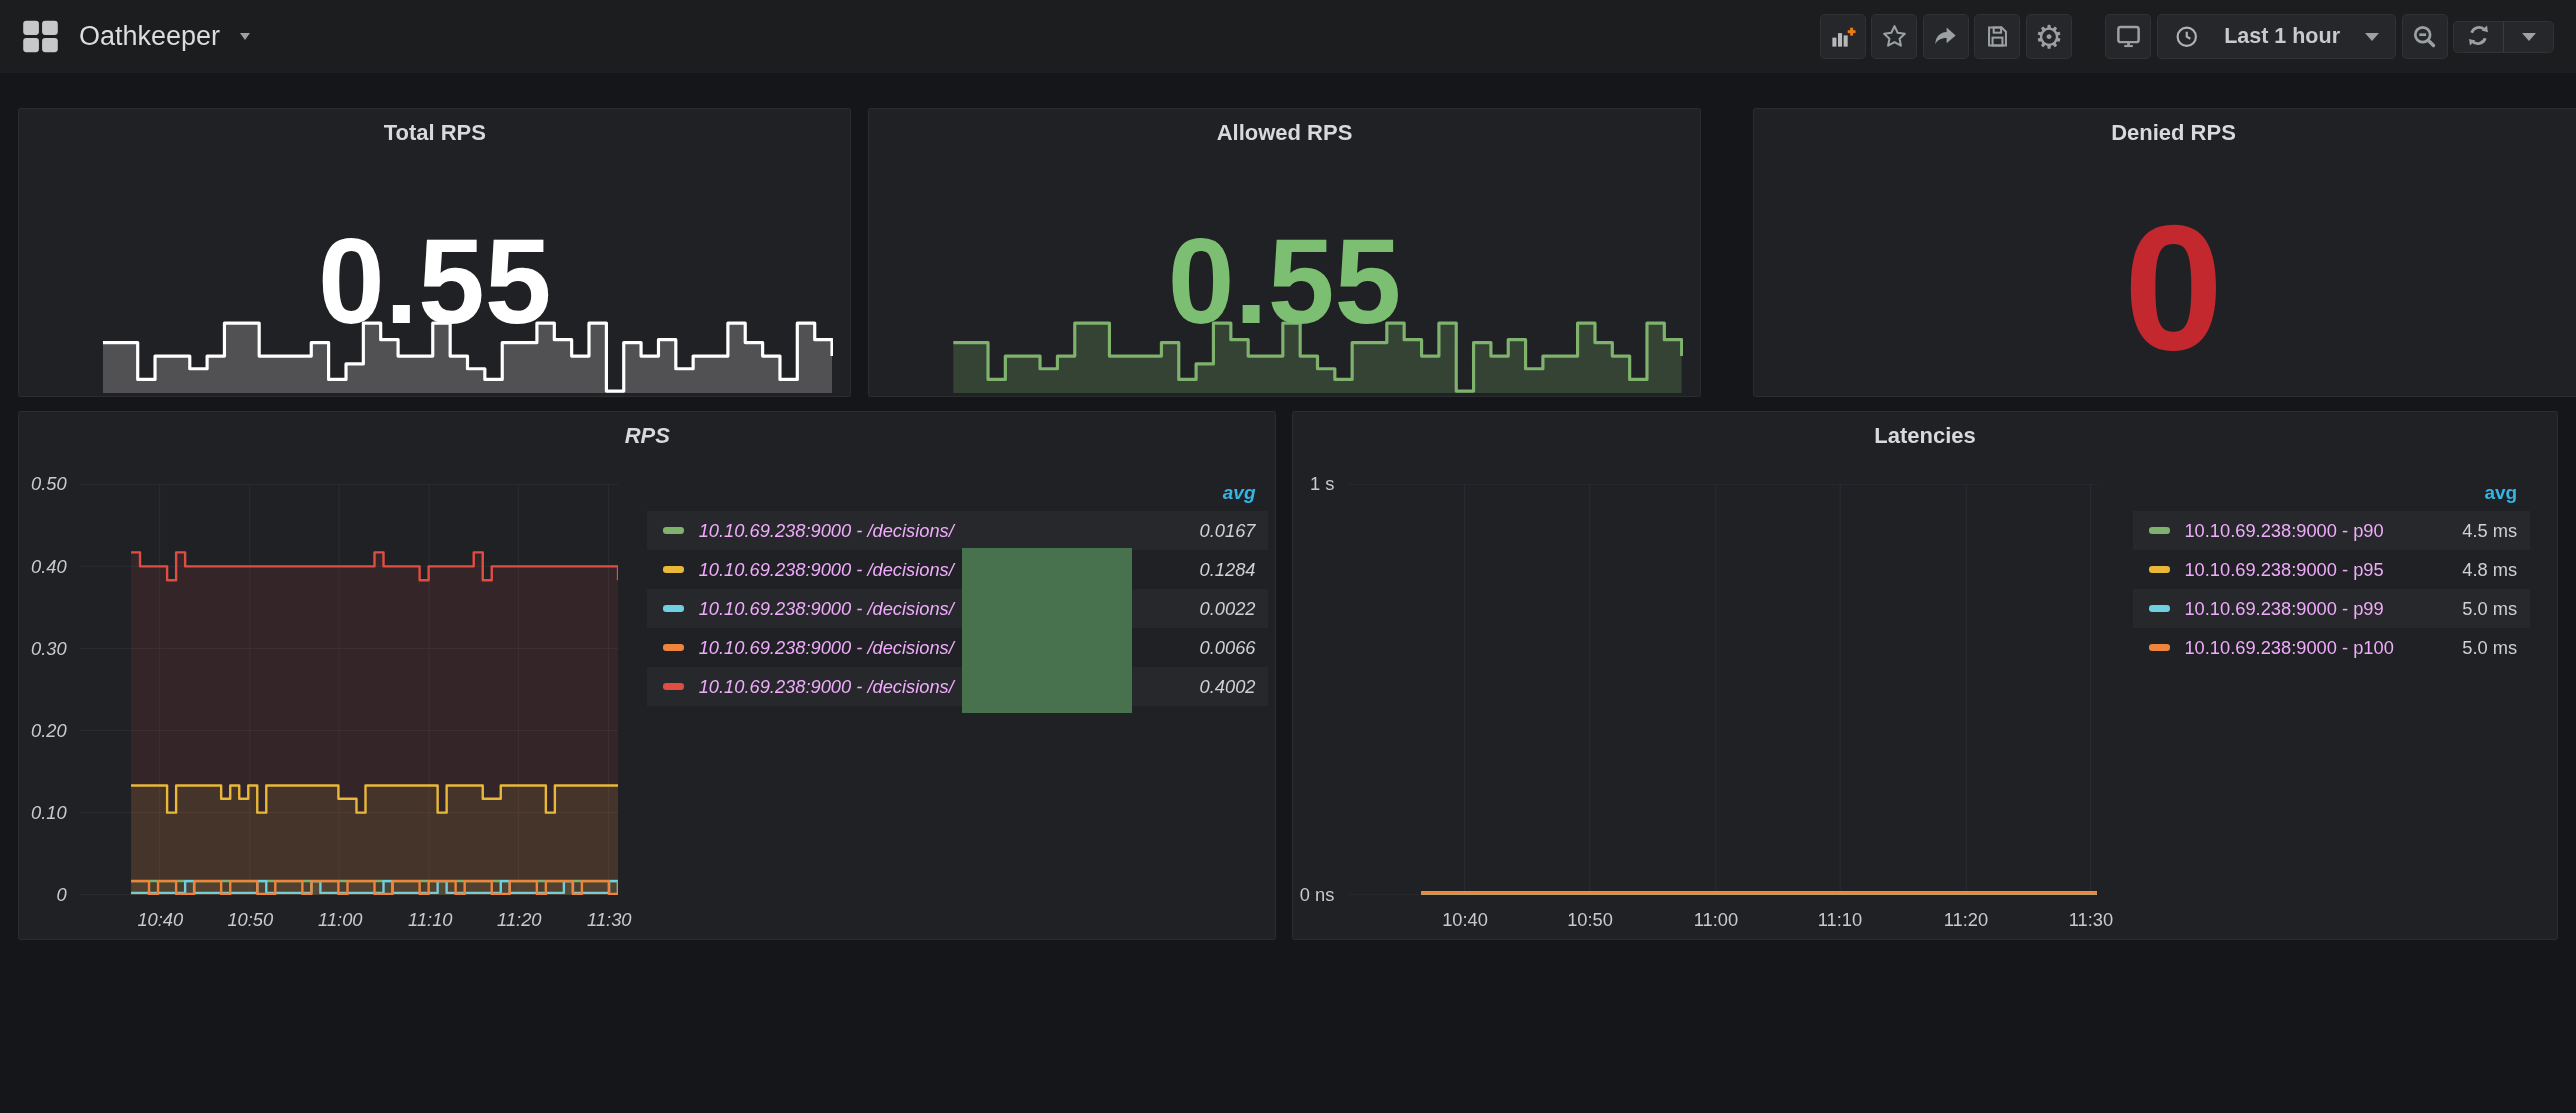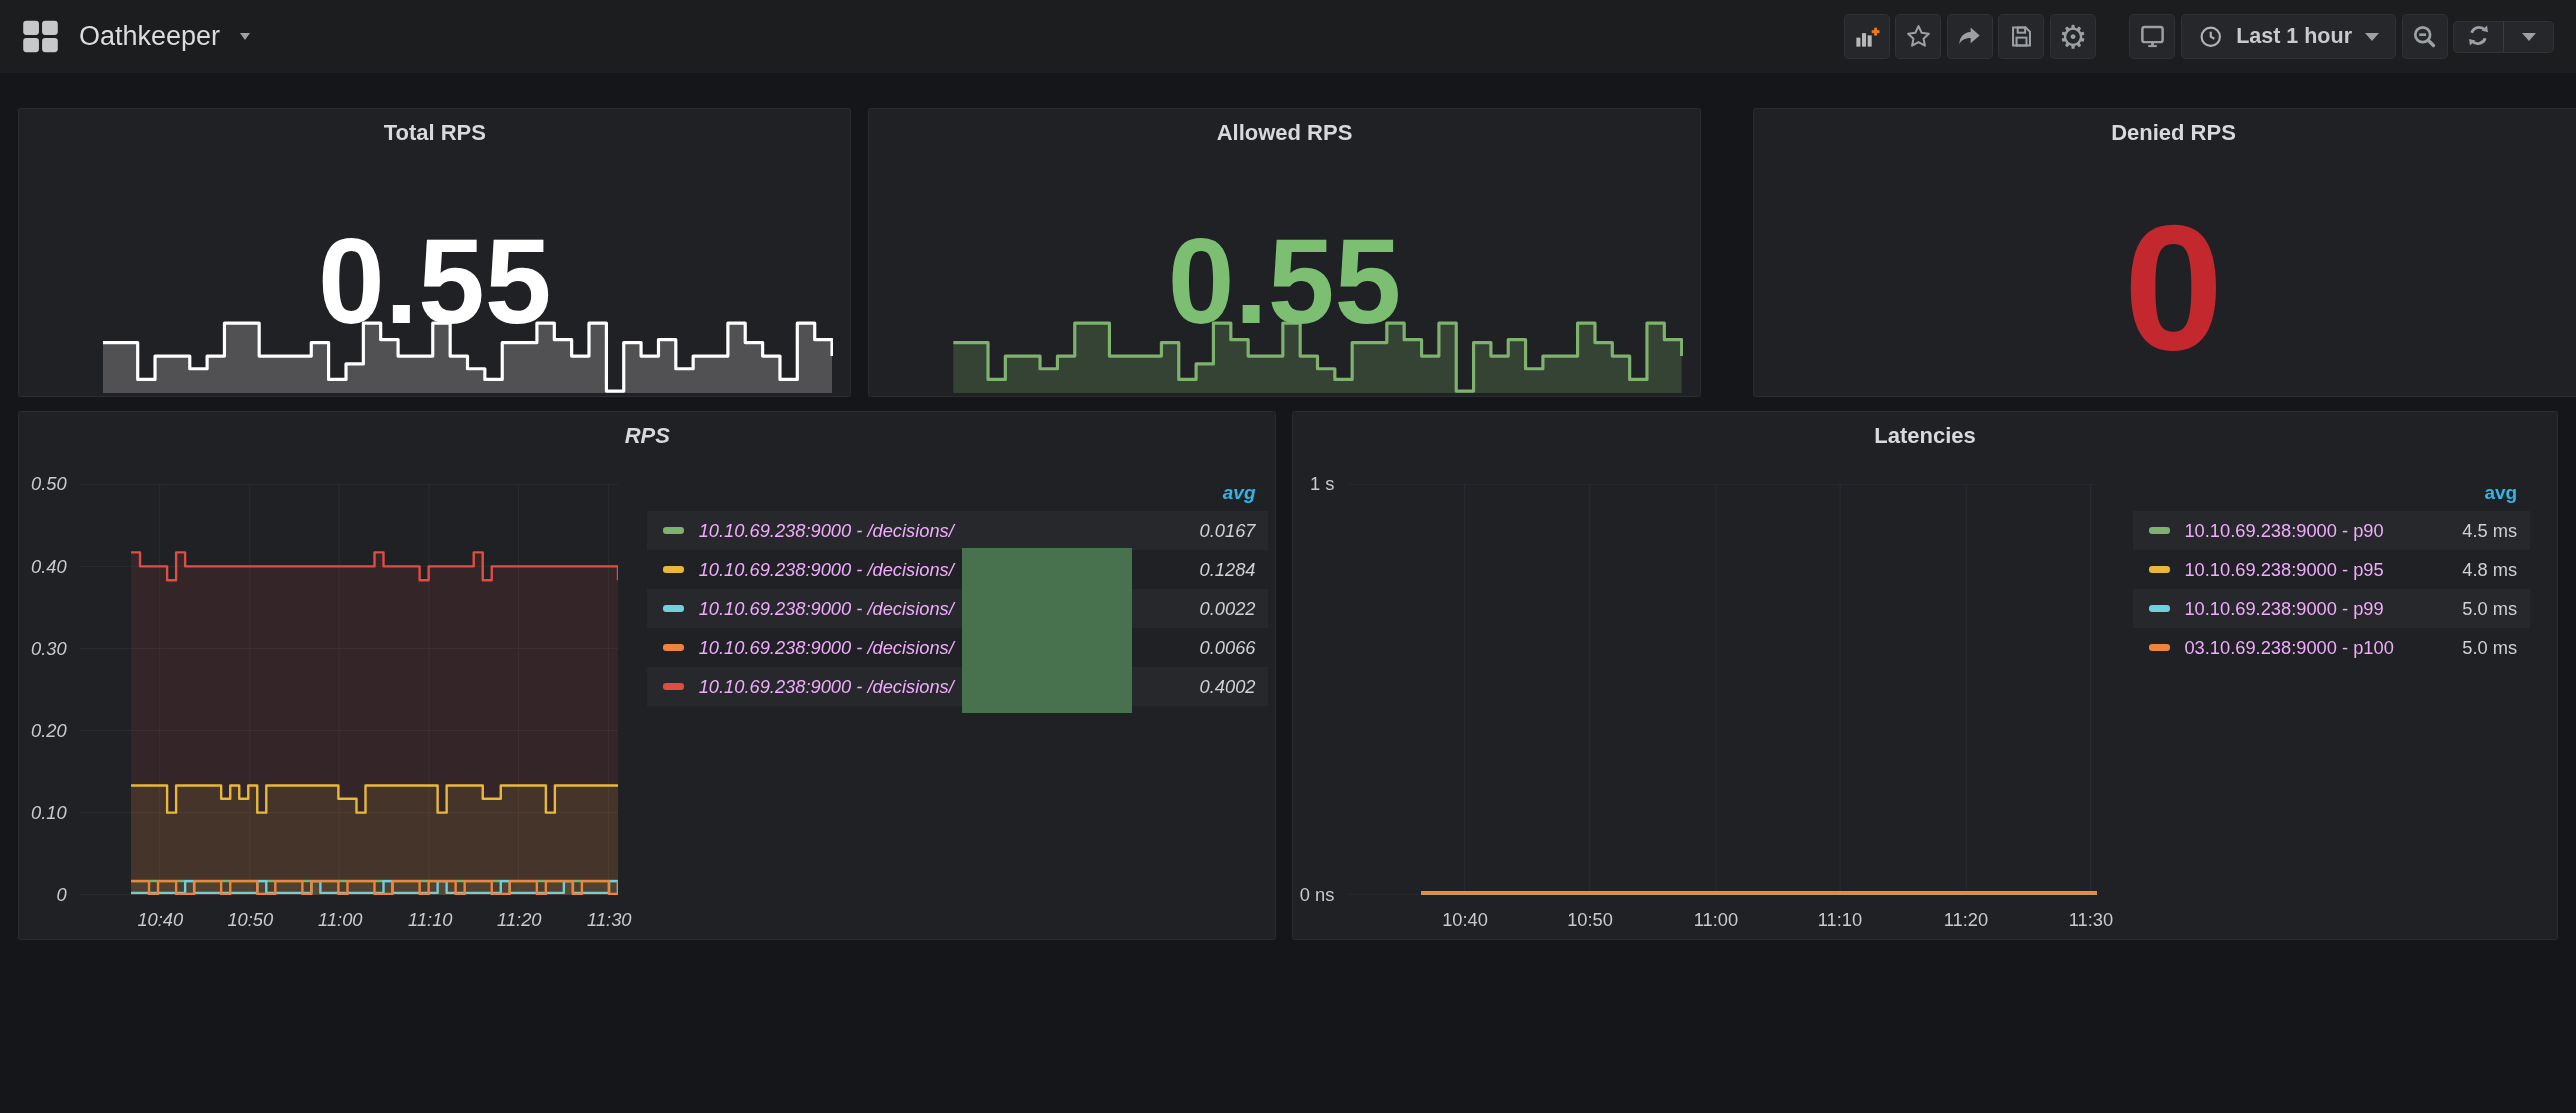--- a/index.html
+++ b/index.html
@@ -17,21 +17,21 @@
            border-right:7.2px solid transparent; border-top:8.8px solid #9ea0a3;
            display:inline-block; }
   .nav-right { display:flex; align-items:center; }
   .nav-btn { height:45px; min-width:46px; background:#26272a; border:0.8px solid #313235;
              border-radius:4.8px; display:flex; align-items:center; justify-content:center;
              margin-left:5.6px; cursor:pointer; color:#9da0a3; }
   .nav-btn.gap { margin-left:33px; }
   .nav-btn svg { display:block; }
   .gear-glyph { font-size:32px; line-height:32px; color:#9da0a3;
                 font-family:"DejaVu Sans",sans-serif; }
-  .time-btn { padding:12px 16px; gap:13px; }
+  .time-btn { padding:12px 16px; gap:25px; }
   .time-btn .time-text { color:#c9cacc; font-size:21.5px; font-weight:600; white-space:nowrap; }
   .refresh-group { display:flex; align-items:stretch; margin-left:5.6px;
                    background:#26272a; border:0.8px solid #313235; border-radius:4.8px; }
   .refresh-group .seg { display:flex; align-items:center; justify-content:center;
                         min-width:49px; cursor:pointer; }
   .refresh-group .divider { width:0.8px; background:#3a3b3e; }
 
   
   .panel { position:absolute; background:#202125; border:0.8px solid #2a2c2f;
            border-radius:2.4px; }
@@ -297,21 +297,21 @@
         <span class="legend-label">10.10.69.238:9000 - p95</span>
         <span class="legend-value">4.8 ms</span>
       </div>
       <div class="legend-row">
         <span class="swatch" style="background: rgb(110, 208, 224);"></span>
         <span class="legend-label">10.10.69.238:9000 - p99</span>
         <span class="legend-value">5.0 ms</span>
       </div>
       <div class="legend-row">
         <span class="swatch" style="background: rgb(239, 132, 60);"></span>
-        <span class="legend-label">03.10.69.238:9000 - p100</span>
+        <span class="legend-label">10.10.69.238:9000 - p100</span>
         <span class="legend-value">5.0 ms</span>
       </div>
     </div>
   </div>
 <span class="y-tick" style="left: 6.4px; width: 35px; top: 61px;">1 s</span>
     <span class="y-tick" style="left: 6.4px; width: 35px; top: 472px;">0 ns</span>
     <span class="x-tick" style="left: 136px; top: 497px;">10:40</span>
     <span class="x-tick" style="left: 261px; top: 497px;">10:50</span>
     <span class="x-tick" style="left: 387px; top: 497px;">11:00</span>
     <span class="x-tick" style="left: 511px; top: 497px;">11:10</span>

